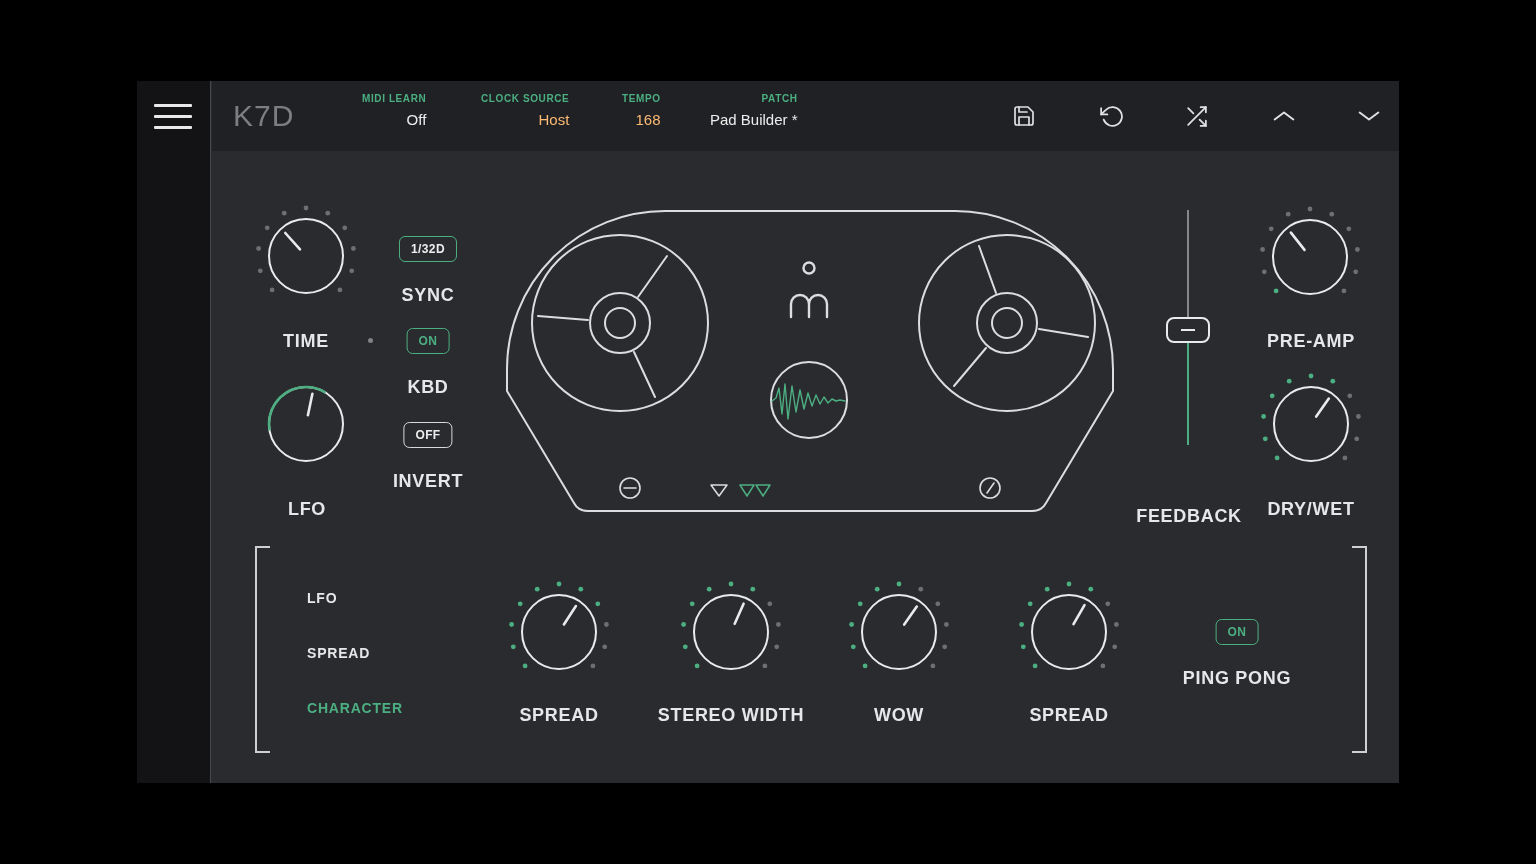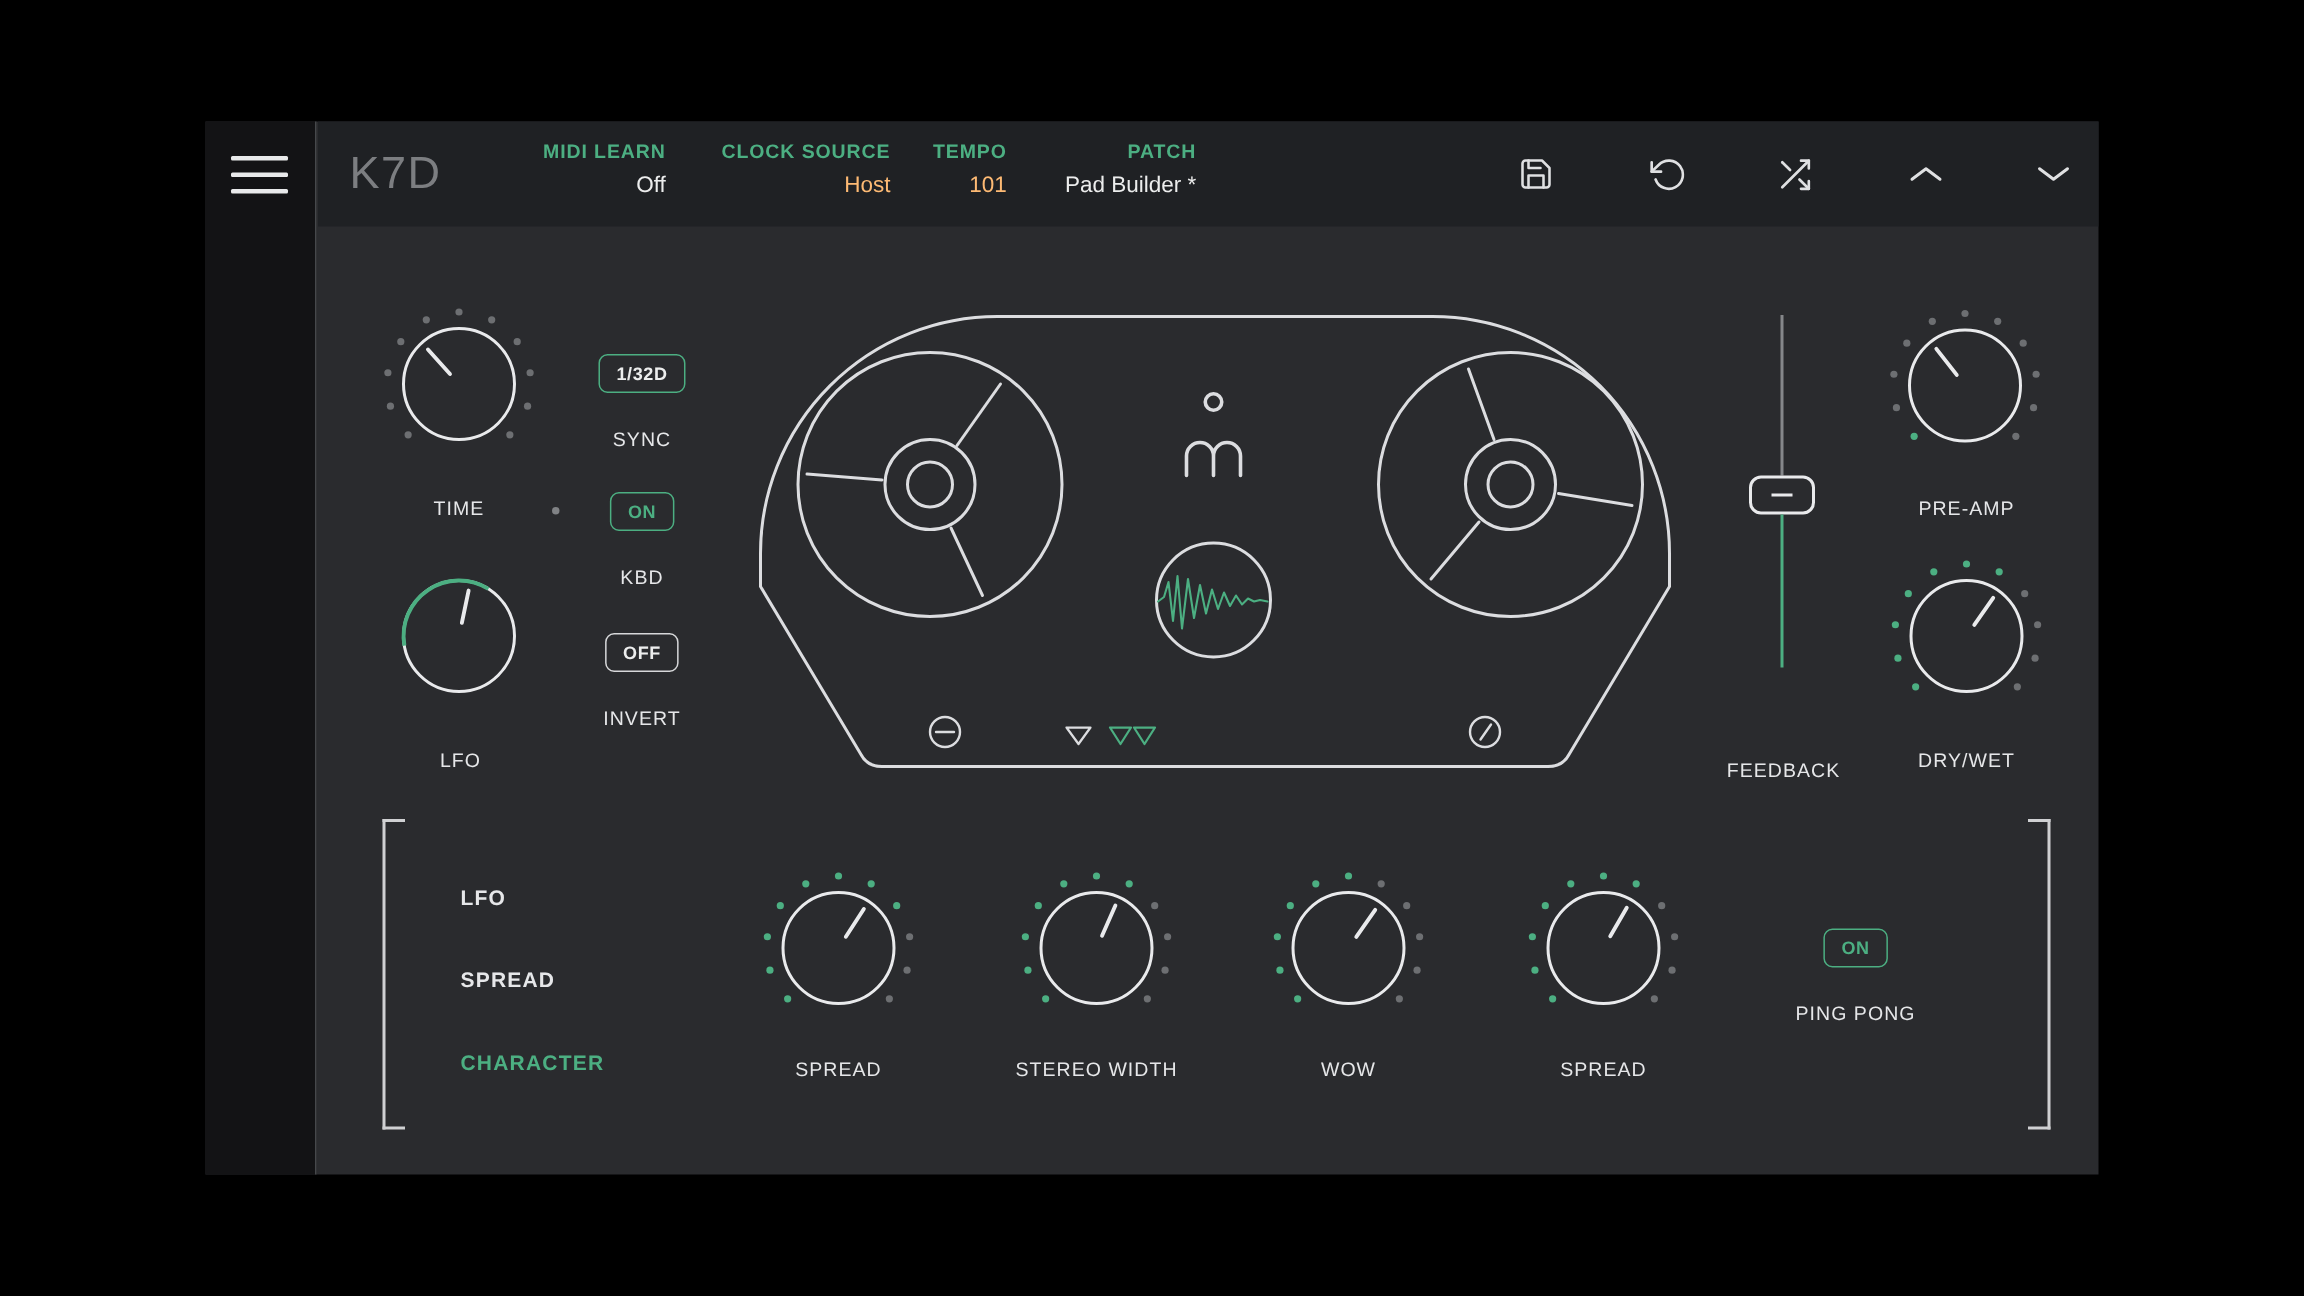--- a/index.html
+++ b/index.html
@@ -5,27 +5,27 @@
   html,body{margin:0;padding:0;background:#000;}
   body{width:1536px;height:864px;overflow:hidden;font-family:"Liberation Sans",sans-serif;position:relative;}
   .plugin{position:absolute;left:137px;top:81px;width:1262px;height:702px;background:#2a2b2e;}
   .leftcol{position:absolute;left:0;top:0;width:74px;height:702px;background:#131315;border-right:1px solid #46484b;box-sizing:border-box;}
   .hamb{position:absolute;left:17px;top:23px;width:38px;cursor:pointer;}
   .hamb span{display:block;height:3px;background:#e8e9ea;margin-bottom:8px;border-radius:1px;}
   .topbar{position:absolute;left:75px;top:0;width:1187px;height:70px;background:#1f2124;text-align:right;}
   .main{position:absolute;left:75px;top:70px;width:1187px;height:632px;}
   .title{position:absolute;left:21px;top:50%;transform:translateY(-50%);font-size:30px;color:#7c7e81;letter-spacing:1px;}
   .field{position:absolute;top:12px;}
-  .flabel{font-size:13px;font-weight:bold;color:#4caf82;letter-spacing:.6px;}
+  .flabel{font-size:10px;font-weight:bold;color:#4caf82;letter-spacing:.6px;}
   .fvalue{margin-top:7px;font-size:15px;color:#eceded;cursor:pointer;}
   .fvalue.muted{color:#fdba74;}
   .iconbtn{position:absolute;top:15px;width:40px;height:40px;display:flex;align-items:center;justify-content:center;cursor:pointer;}
   .iconbtn svg{stroke:#dfe0e2;stroke-width:1.7;fill:none;stroke-linecap:round;stroke-linejoin:round;}
   .knob{position:absolute;width:110px;height:110px;cursor:pointer;}
-  .lbl{position:absolute;transform:translateX(-50%);font-size:13px;font-weight:normal;color:#e6e7e9;letter-spacing:.7px;white-space:nowrap;}
+  .lbl{position:absolute;transform:translateX(-50%);font-size:18px;font-weight:bold;color:#e6e7e9;letter-spacing:.7px;white-space:nowrap;}
   .pill{position:absolute;transform:translate(-50%,-50%);background:transparent;border-radius:6px;padding:5px 11px;font-size:12px;font-weight:bold;font-family:inherit;letter-spacing:.4px;cursor:pointer;}
   .pill.accent-border{border:1.6px solid #4caf82;color:#eceded;text-align:center;}
   .pill.accent{border:1.6px solid #4caf82;color:#4caf82;}
   .pill.plain{border:1.6px solid #d7d8da;color:#eceded;}
   .menu-item{position:absolute;left:95px;font-size:14px;font-weight:bold;letter-spacing:.8px;color:#e6e7e9;cursor:pointer;}
   .menu-item.active{color:#4caf82;}
   .bracket{position:absolute;top:395px;height:203px;width:13px;border:2px solid #cfd0d2;}
   .bracket.l{left:43px;border-right:none;}
   .bracket.r{left:1140px;border-left:none;}
   .led{position:absolute;left:156px;top:187px;width:5px;height:5px;border-radius:50%;background:#808285;}
@@ -55,21 +55,21 @@
     <div class="field" style="left:150px">
       <div class="flabel">MIDI LEARN</div>
       <div class="fvalue">Off</div>
     </div>
     <div class="field" style="left:269px">
       <div class="flabel">CLOCK SOURCE</div>
       <div class="fvalue muted">Host</div>
     </div>
     <div class="field" style="left:410px">
       <div class="flabel">TEMPO</div>
-      <div class="fvalue muted">101</div>
+      <div class="fvalue muted">168</div>
     </div>
     <div class="field" style="left:498px">
       <div class="flabel">PATCH</div>
       <div class="fvalue">Pad Builder *</div>
     </div>
 
     <div class="iconbtn" style="left:792px">
       <svg width="24" height="24" viewBox="0 0 24 24">
         <path d="M19 21H5a2 2 0 0 1-2-2V5a2 2 0 0 1 2-2h11l5 5v11a2 2 0 0 1-2 2z"></path>
         <polyline points="17 21 17 13 7 13 7 21"></polyline>

